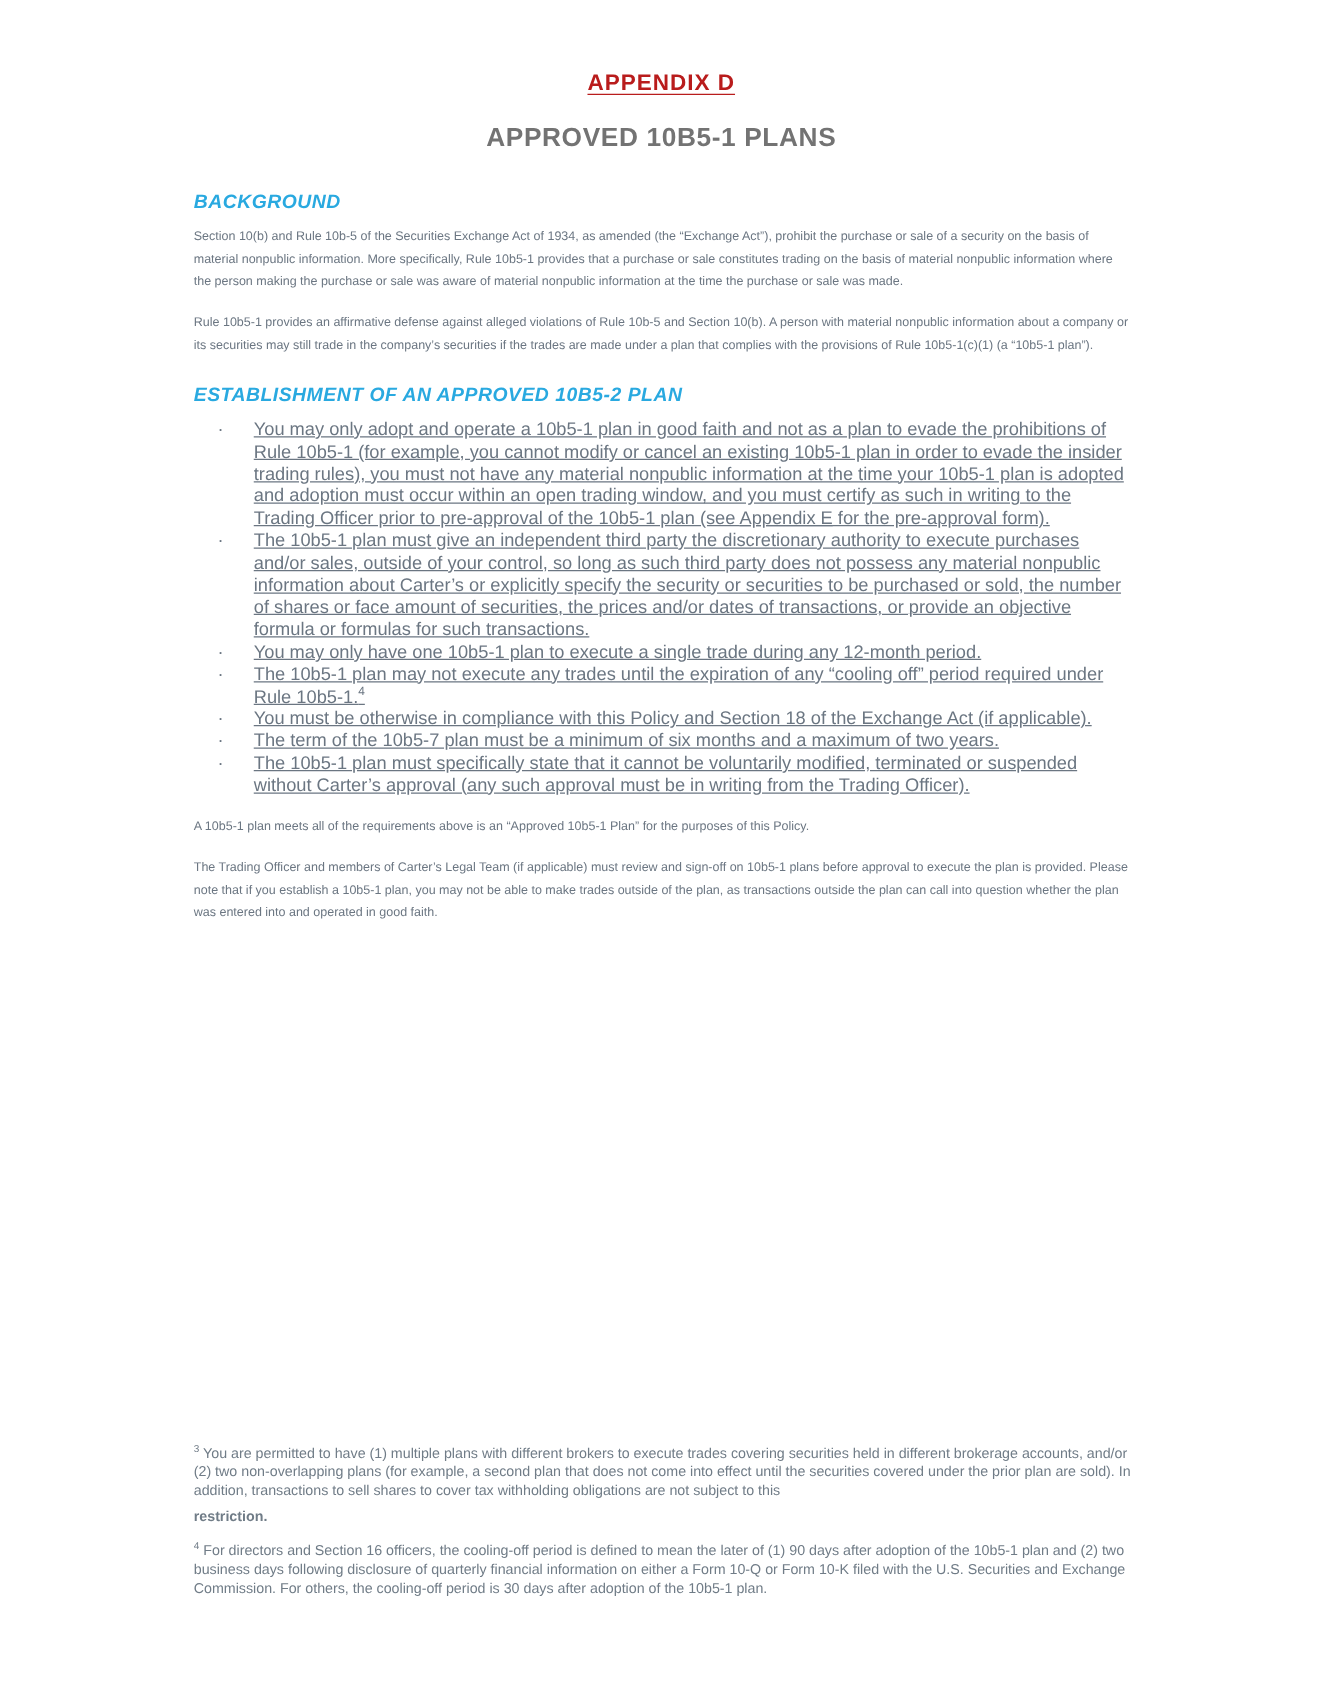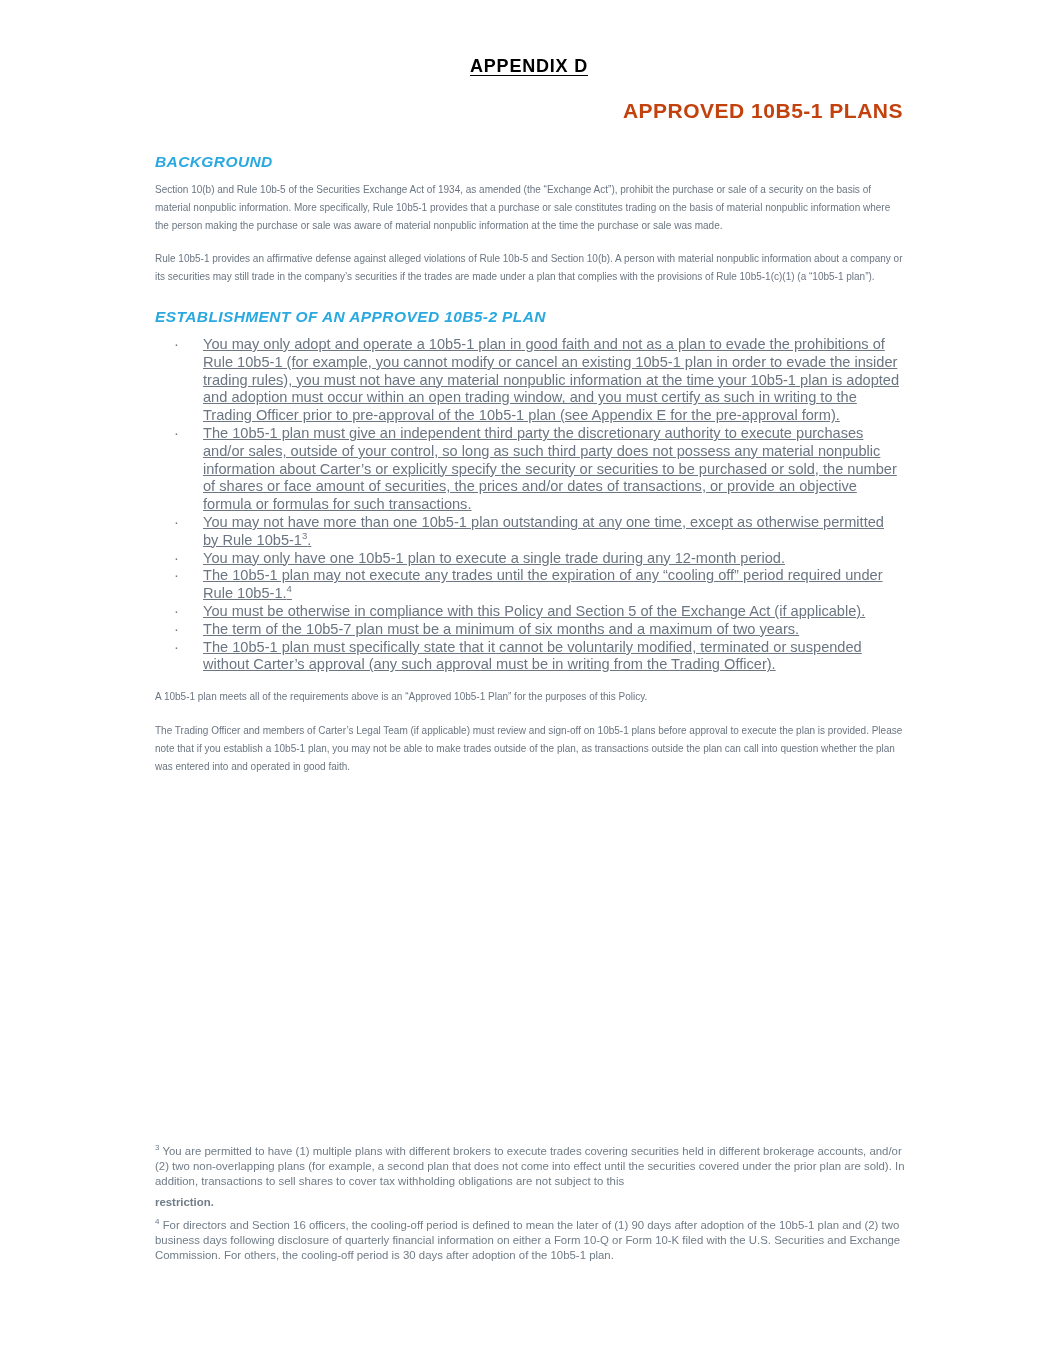--- a/index.html
+++ b/index.html
@@ -17,31 +17,31 @@
     left:155px;
     top:56px;
     width:748px;
   }
   .doc-title {
     margin:0 0 22px 0;
     text-align:center;
     font-size:18px;
     font-weight:700;
     letter-spacing:0.8px;
-    color:#000000;
+    color:#b91c1c;
     text-decoration:underline;
     text-underline-offset:3px;
   }
   .doc-subtitle {
     margin:0 0 30px 0;
-    text-align:right;
+    text-align:center;
     font-size:21px;
     font-weight:700;
     letter-spacing:0.5px;
-    color:#c2410c;
+    color:#737373;
   }
   .section-heading {
     margin:0 0 10px 0;
     font-size:15.5px;
     font-weight:700;
     letter-spacing:0.4px;
     color:#29a9e0;
     font-style:italic;
   }
   .section-gap { margin-top:22px; }
@@ -80,21 +80,21 @@
   }
   .footnotes {
     position:absolute;
     left:155px;
     top:1144px;
     width:752px;
     font-size:11.4px;
     line-height:15.2px;
     color:#707c87;
   }
-  .fn { margin:0 0 8px 0; }
+  .fn { margin:12px 0 8px 0; }
   .fn sup {
     font-size:8px;
     line-height:0;
     vertical-align:super;
   }
   .fn-cont {
     display:block;
     margin-top:5px;
     font-weight:bold;
   }
@@ -110,24 +110,23 @@
 
     <h3 class="section-heading">BACKGROUND</h3>
     <p class="body-p">Section 10(b) and Rule 10b-5 of the Securities Exchange Act of 1934, as amended (the “Exchange Act”), prohibit the purchase or sale of a security on the basis of material nonpublic information. More specifically, Rule 10b5-1 provides that a purchase or sale constitutes trading on the basis of material nonpublic information where the person making the purchase or sale was aware of material nonpublic information at the time the purchase or sale was made.</p>
     <p class="body-p">Rule 10b5-1 provides an affirmative defense against alleged violations of Rule 10b-5 and Section 10(b). A person with material nonpublic information about a company or its securities may still trade in the company’s securities if the trades are made under a plan that complies with the provisions of Rule 10b5-1(c)(1) (a “10b5-1 plan”).</p>
 
     <h3 class="section-heading section-gap">ESTABLISHMENT OF AN APPROVED 10B5-2 PLAN</h3>
 
     <ul class="bullets">
       <li><span>You may only adopt and operate a 10b5-1 plan in good faith and not as a plan to evade the prohibitions of Rule 10b5-1 (for example, you cannot modify or cancel an existing 10b5-1 plan in order to evade the insider trading rules), you must not have any material nonpublic information at the time your 10b5-1 plan is adopted and adoption must occur within an open trading window, and you must certify as such in writing to the Trading Officer prior to pre-approval of the 10b5-1 plan (see </span><a class="doclink">Appendix E</a><span> for the pre-approval form).</span></li>
       <li><span>The 10b5-1 plan must give an independent third party the discretionary authority to execute purchases and/or sales, outside of your control, so long as such third party does not possess any material nonpublic information about Carter’s or explicitly specify the security or securities to be purchased or sold, the number of shares or face amount of securities, the prices and/or dates of transactions, or provide an objective formula or formulas for such transactions.</span></li>
-      <li><span>You may not have more than one 10b5-1 plan outstanding at any one time, except as otherwise permitted by Rule 10b5-1</span><sup class="fnref">3</sup><span>.</span></li>
       <li><span>You may only have one 10b5-1 plan to execute a single trade during any 12-month period.</span></li>
       <li><span>The 10b5-1 plan may not execute any trades until the expiration of any “cooling off” period required under Rule 10b5-1.</span><sup class="fnref">4</sup></li>
-      <li><span>You must be otherwise in compliance with this Policy and Section 5 of the Exchange Act (if applicable).</span></li>
+      <li><span>You must be otherwise in compliance with this Policy and Section 18 of the Exchange Act (if applicable).</span></li>
       <li><span>The term of the 10b5-7 plan must be a minimum of six months and a maximum of two years.</span></li>
       <li><span>The 10b5-1 plan must specifically state that it cannot be voluntarily modified, terminated or suspended without Carter’s approval (any such approval must be in writing from the Trading Officer).</span></li>
     </ul>
 
     <p class="body-p">A 10b5-1 plan meets all of the requirements above is an “Approved 10b5-1 Plan” for the purposes of this Policy.</p>
     <p class="body-p">The Trading Officer and members of Carter’s Legal Team (if applicable) must review and sign-off on 10b5-1 plans before approval to execute the plan is provided. Please note that if you establish a 10b5-1 plan, you may not be able to make trades outside of the plan, as transactions outside the plan can call into question whether the plan was entered into and operated in good faith.</p>
 
   </div>
 
   <div class="footnotes">

